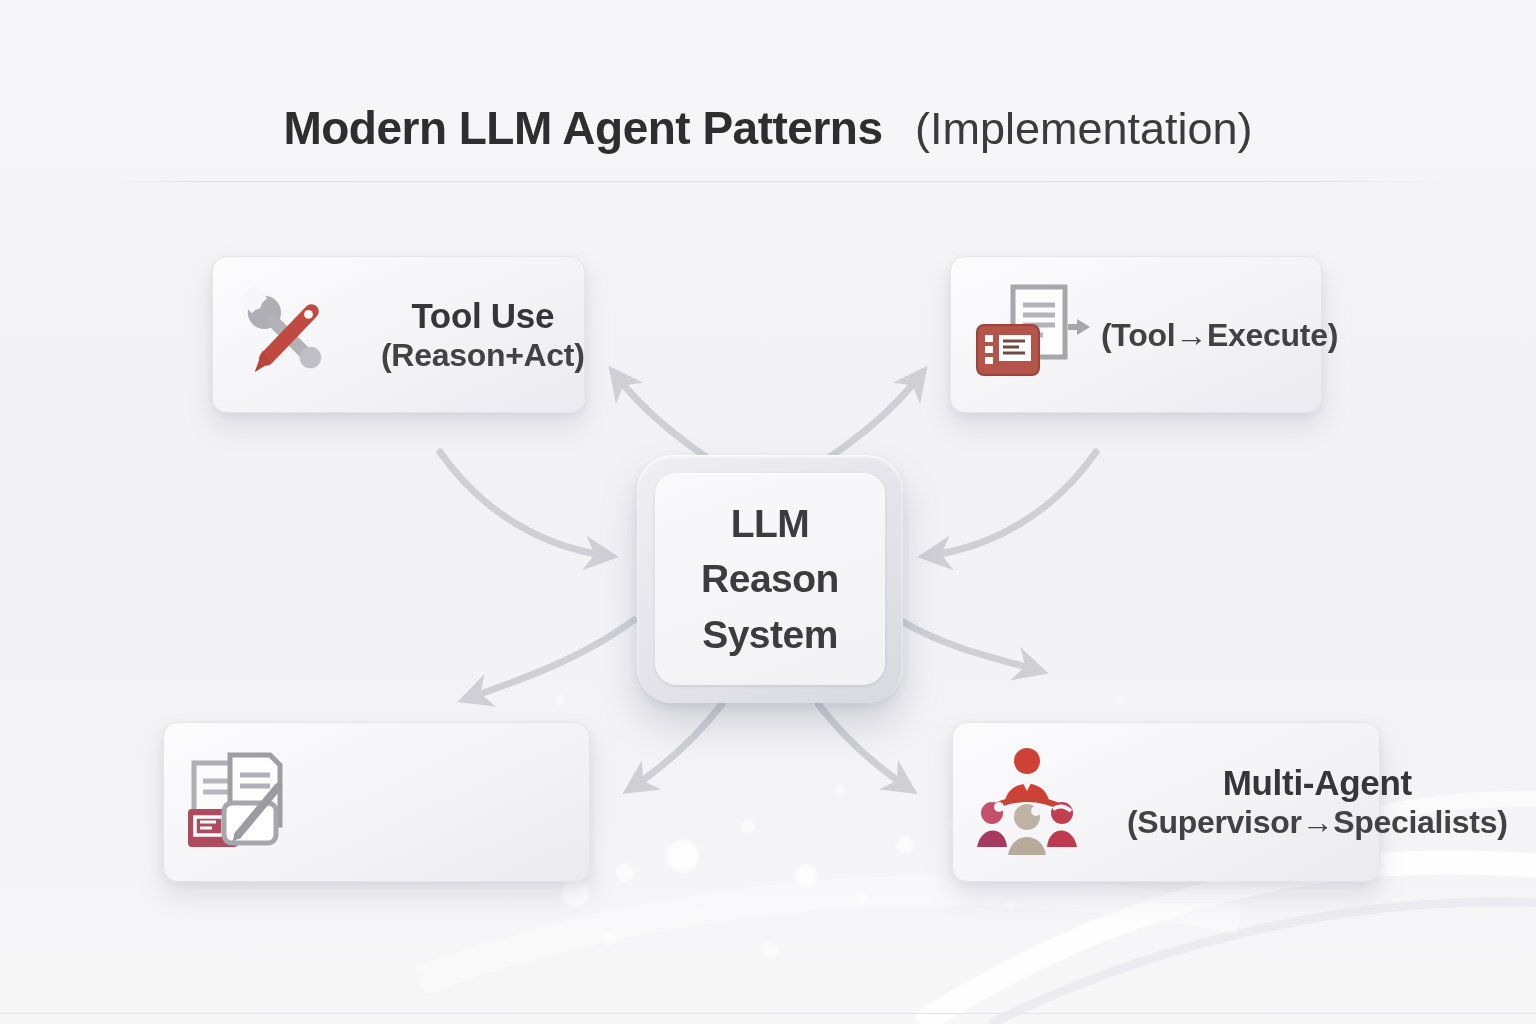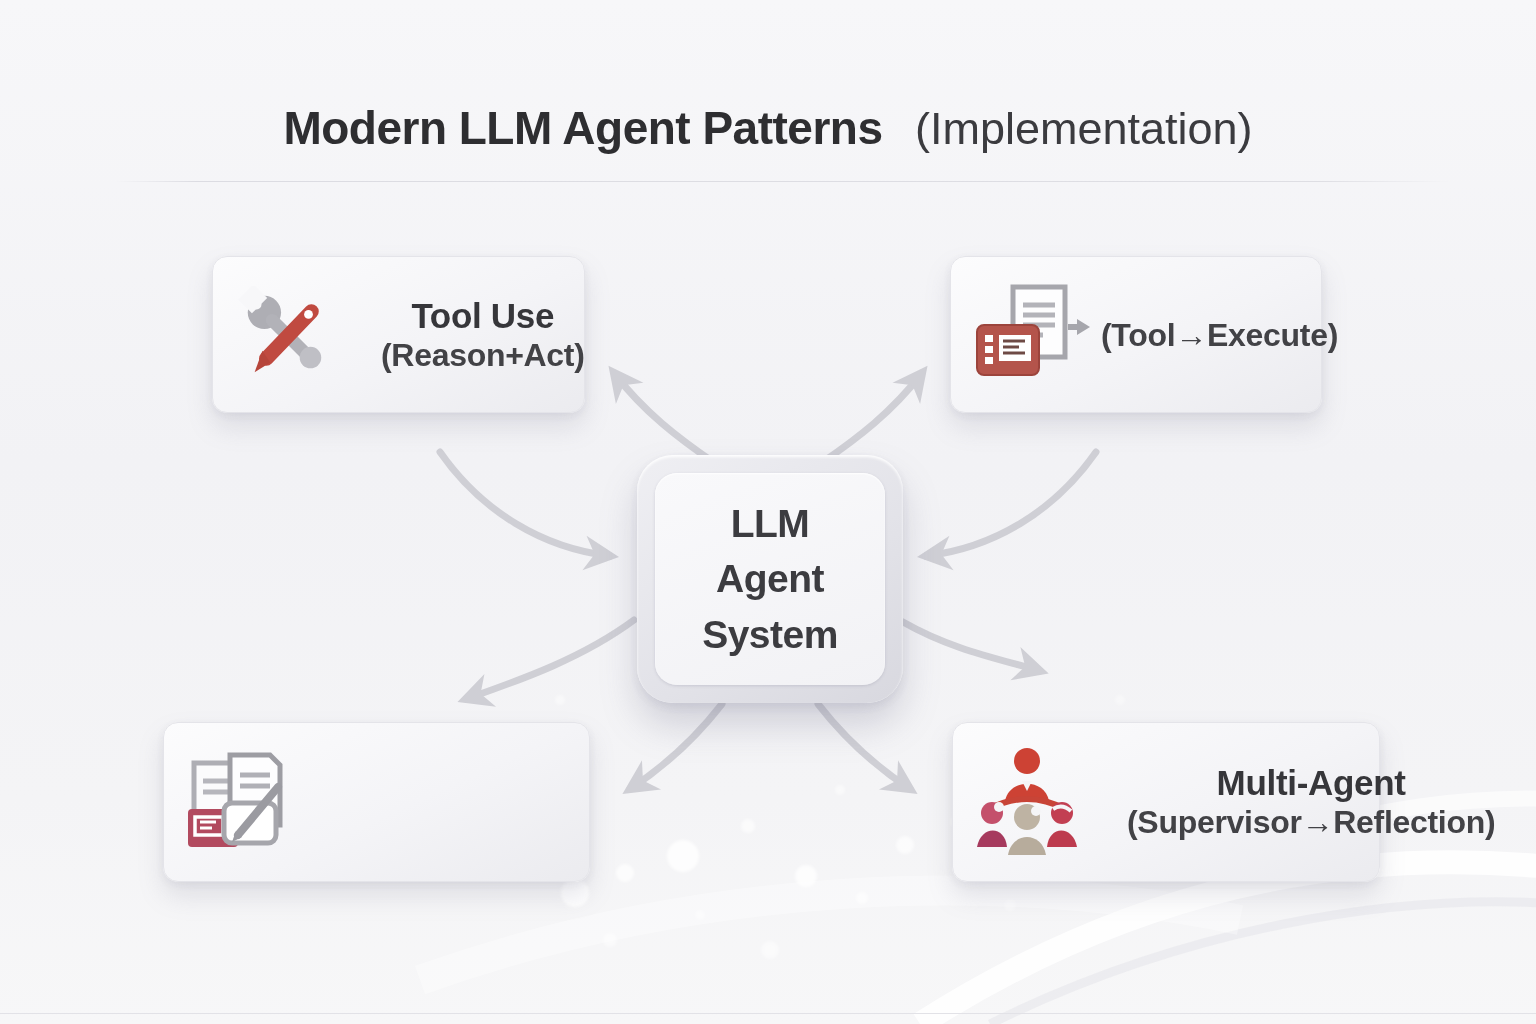--- a/index.html
+++ b/index.html
@@ -189,26 +189,26 @@
         <circle cx="52" cy="72" r="13" fill="#beb3a3"></circle>
         <circle cx="61" cy="66" r="5" fill="#f5f5f7"></circle>
         <path d="M33 110 C 37 86 67 86 71 110 Z" fill="#b7ac9c"></path>
         <circle cx="87" cy="68" r="11" fill="#c23f52"></circle>
         <path d="M78 64 Q 87 58 96 66" fill="none" stroke="#f5f5f7" stroke-width="4"></path>
         <path d="M72 102 C 74 80 98 80 102 102 Z" fill="#bd3b4e"></path>
       </svg>
     </div>
     <div class="node-text">
       <div class="node-title">Multi-Agent</div>
-      <div class="node-sub">(Supervisor→Reflection)</div>
+      <div class="node-sub">(Supervisor→Specialists)</div>
     </div>
   </div>
 
   <div class="center-outer">
     <div class="center-inner">
       <div class="center-line">LLM</div>
-      <div class="center-line">Agent</div>
+      <div class="center-line">Reason</div>
       <div class="center-line">System</div>
     </div>
   </div>
 
   <div class="bottom-edge"></div>
 </div>
 
 </body></html>

